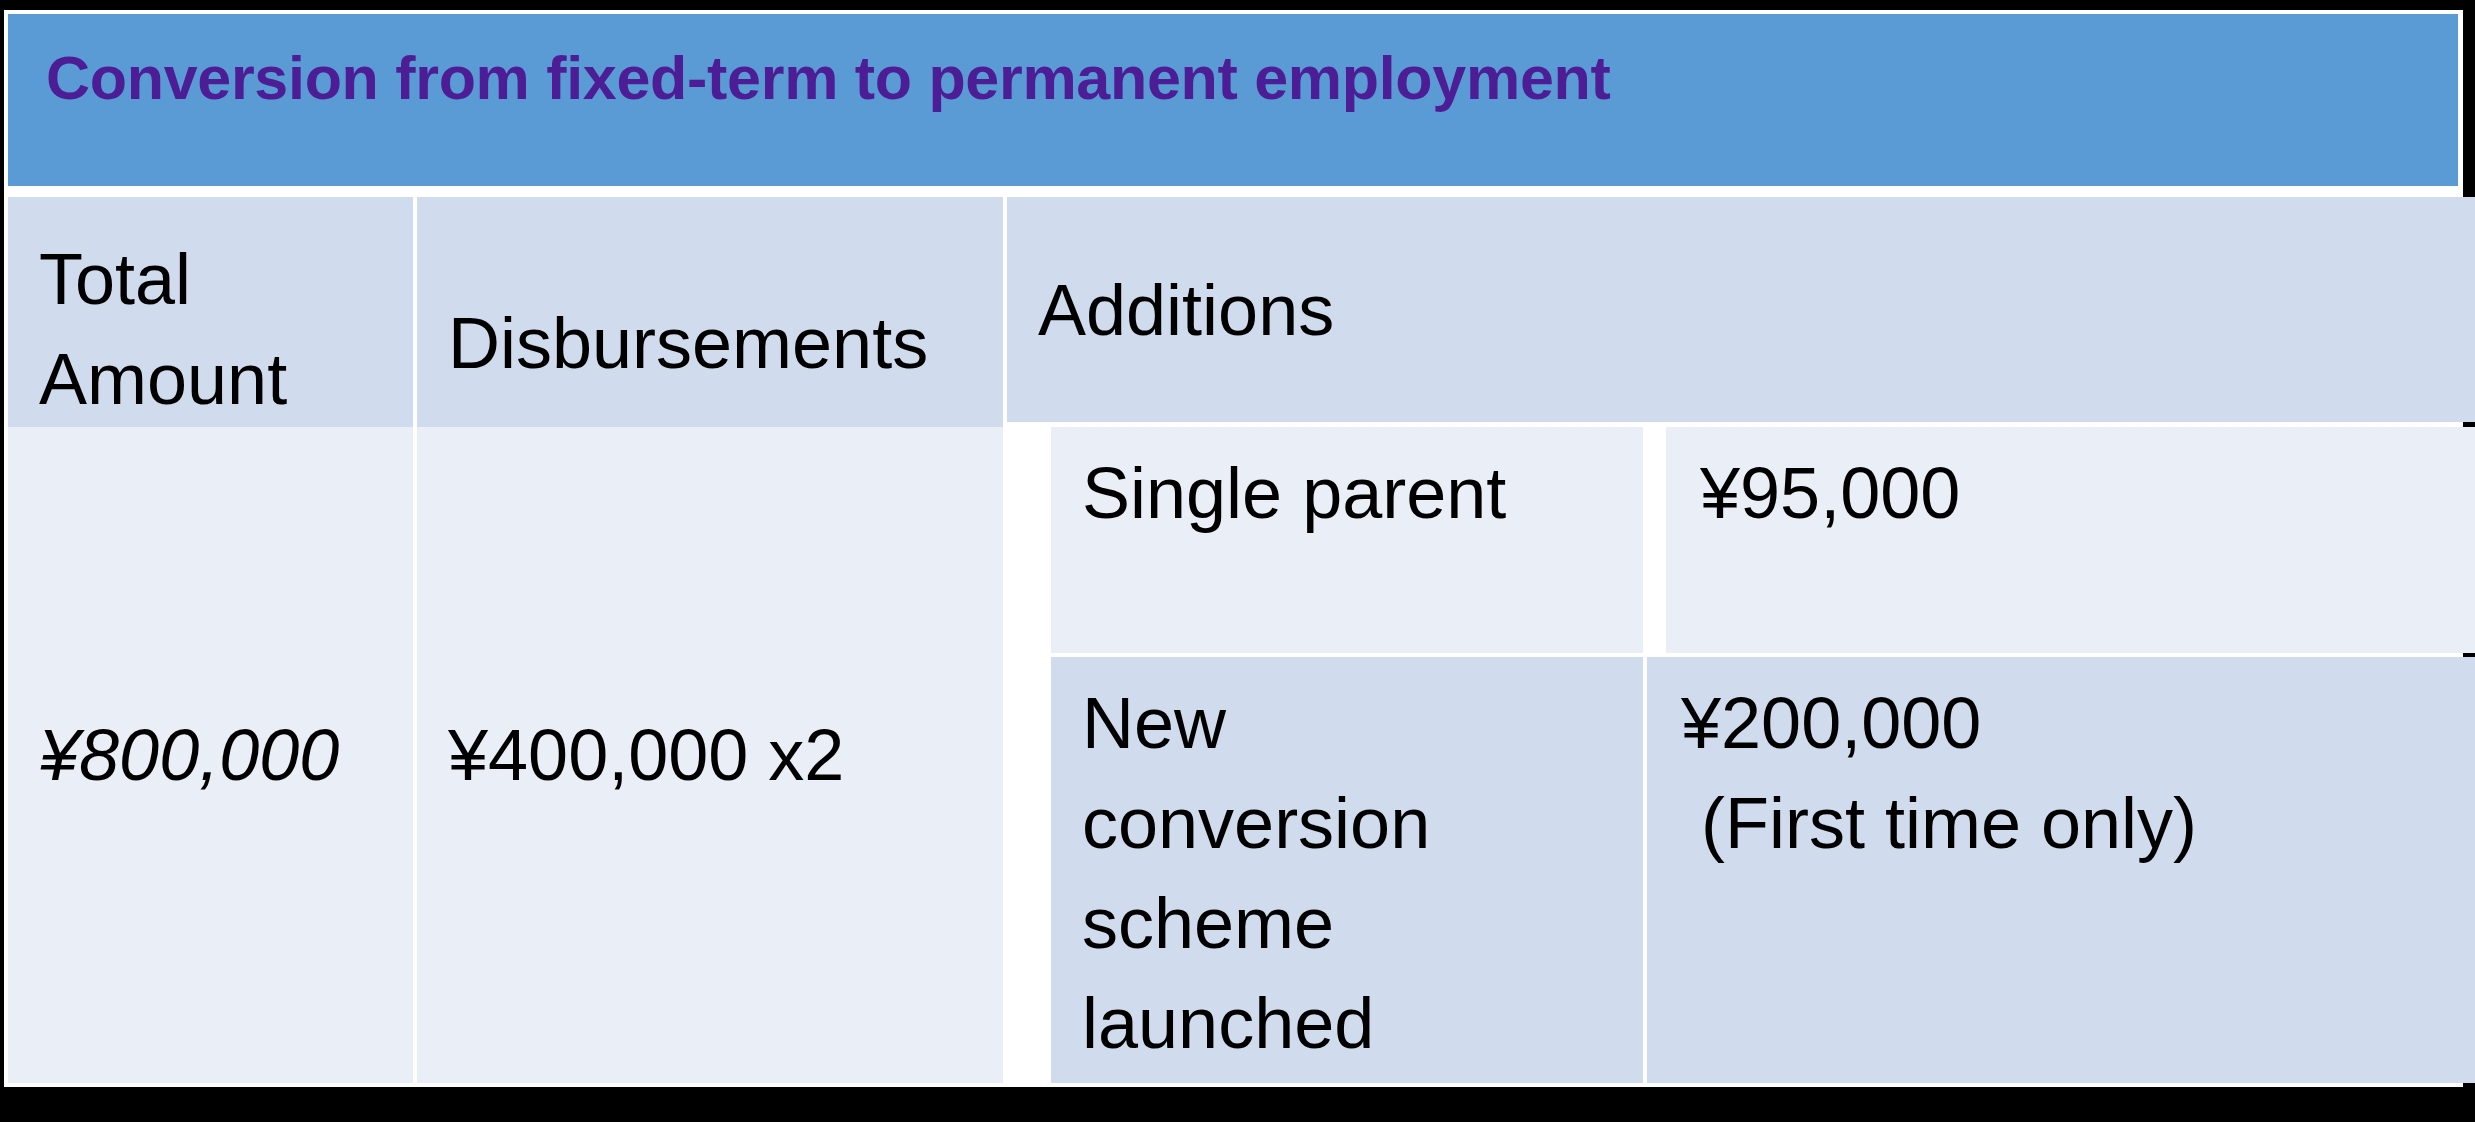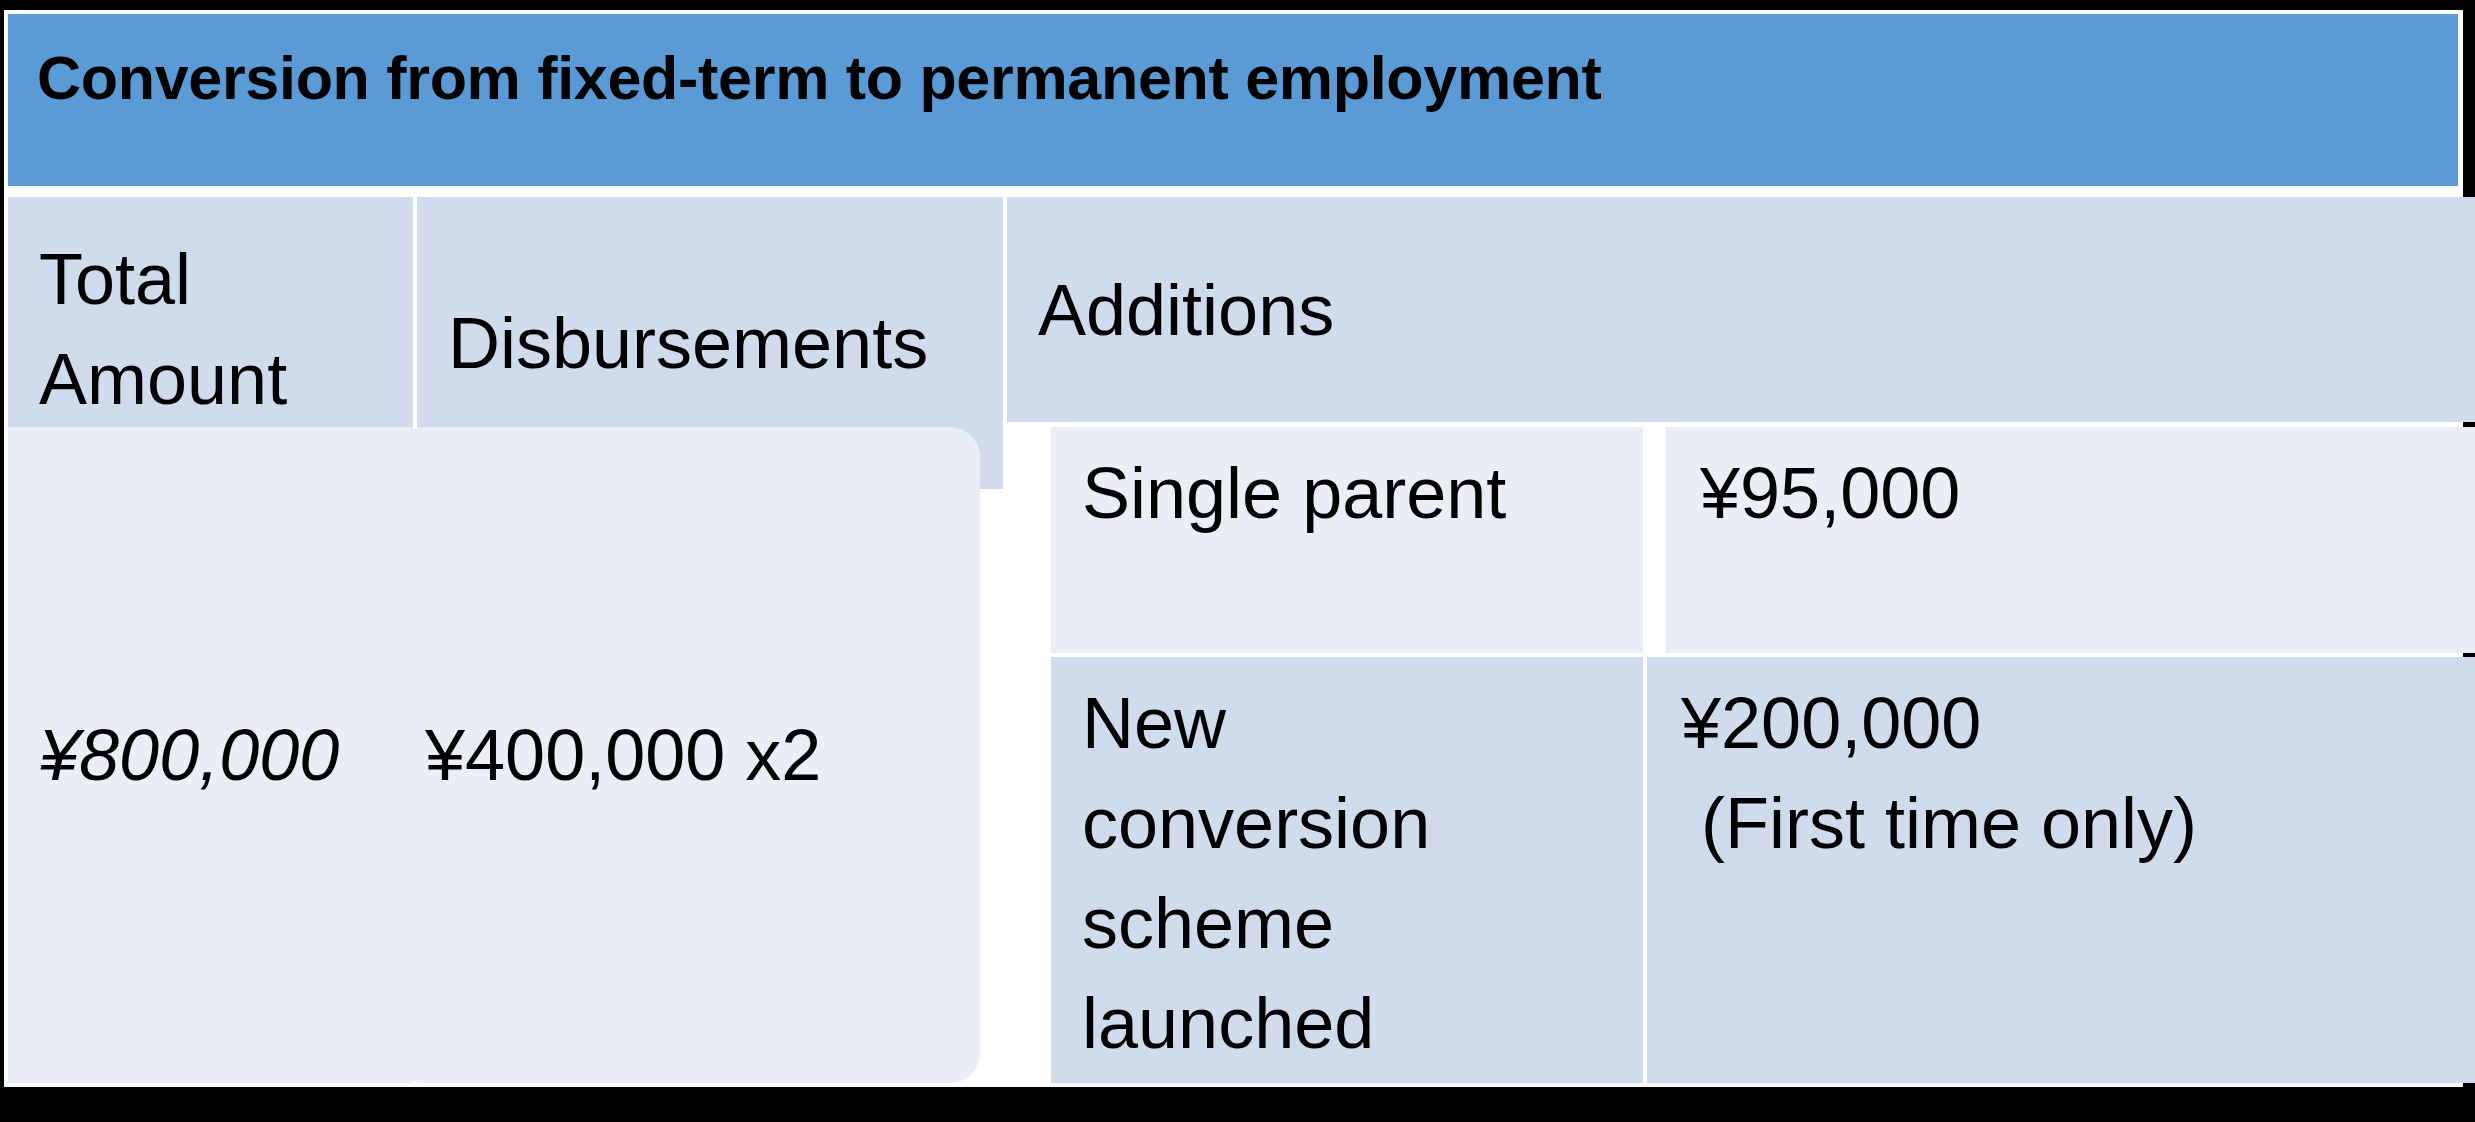--- a/index.html
+++ b/index.html
@@ -26,23 +26,23 @@
     position: absolute;
     left: 4px;
     top: 4px;
     width: 2450px;
     height: 172px;
     background: #5B9BD5;
     box-sizing: border-box;
   }
   .title-text {
     position: absolute;
-    left: 29px;
+    left: 38px;
     top: 24px;
-    color: #000000;
+    color: #4c1d95;
     font-weight: bold;
     font-size: 61px;
     line-height: 80px;
     white-space: nowrap;
     letter-spacing: -0.3px;
   }
   .cell {
     position: absolute;
     box-sizing: border-box;
     color: #000000;
@@ -80,21 +80,21 @@
   <div class="cell dark vcenter" style="left:413px; top:187px; width:586px; height:292px;">
     <span class="line">Disbursements</span>
   </div>
   <div class="cell dark vcenter" style="left:1003px; top:187px; width:1738px; height:225px;">
     <span class="line">Additions</span>
   </div>
 
   <div class="cell light vcenter" style="left:4px; top:417px; width:405px; height:656px;font-style:italic;">
     <span class="line">¥800,000</span>
   </div>
-  <div class="cell light vcenter" style="left:390px; top:417px; width:586px; height:656px;border-radius:30px;">
+  <div class="cell light vcenter" style="left:413px; top:417px; width:586px; height:656px;">
     <span class="line">¥400,000 x2</span>
   </div>
 
   <div class="cell light top" style="left:1003px; top:417px; width:592px; height:226px;">
     <span class="line">Single parent</span>
   </div>
   <div class="cell light top" style="left:1618px; top:417px; width:855px; height:226px; padding-left:34px;">
     <span class="line">¥95,000</span>
   </div>
 

